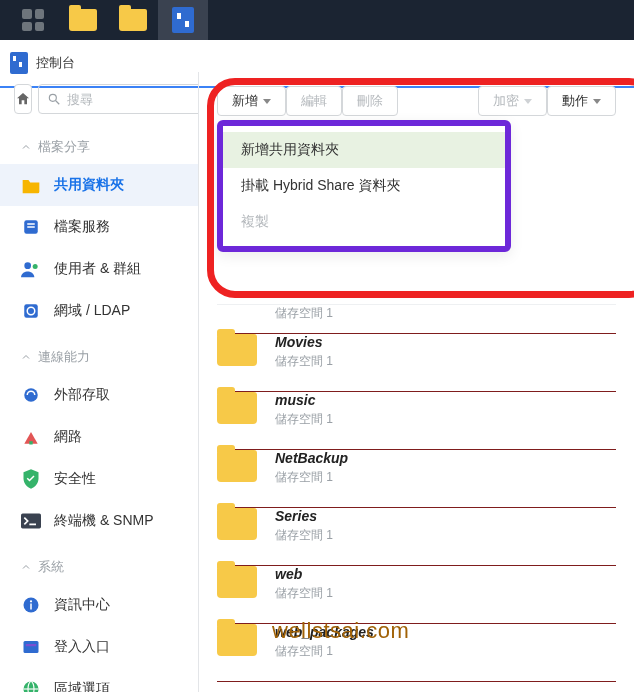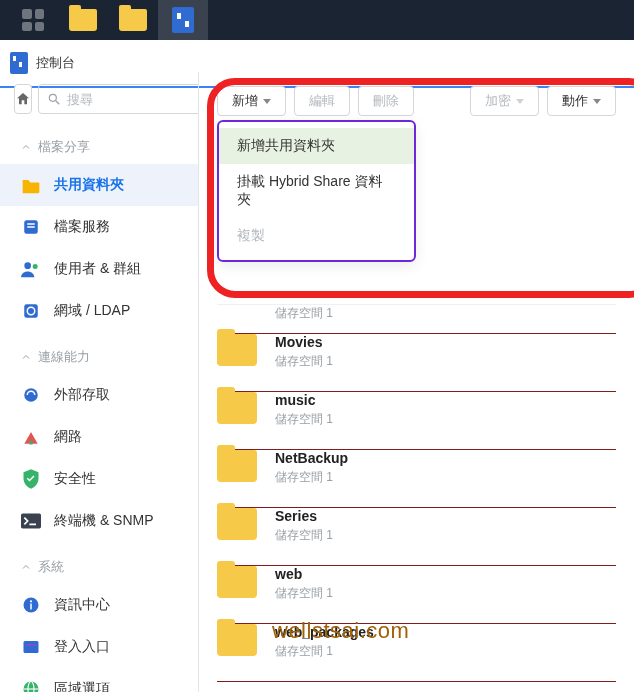--- a/index.html
+++ b/index.html
@@ -29,39 +29,39 @@
   .search-box input { border: none; outline: none; flex: 1; font-size: 13px; color: #555; background: transparent; }
   .search-box input::placeholder { color: #b5b9bd; }
 
   .nav-section { padding: 4px 0; }
   .section-hdr { display: flex; align-items: center; gap: 6px; padding: 8px 20px; color: #9aa0a6; font-size: 13px; font-weight: 400; cursor: pointer; }
   .nav-item { display: flex; align-items: center; gap: 12px; padding: 10px 8px 10px 20px; font-size: 14px; color: #333; cursor: pointer; }
   .nav-item.active { background: #eef3fb; color: #1a73e8; font-weight: 600; }
   .nav-ico { width: 22px; height: 22px; display: flex; align-items: center; justify-content: center; }
 
   .main { flex: 1; position: relative; }
-  .toolbar { display: flex; gap: 8px; padding: 14px 18px 10px 18px; align-items: flex-end; }
+  .toolbar { display: flex; padding: 14px 18px 10px 18px; align-items: flex-end; }
   .tbtn { height: 30px; padding: 0 14px; border: 1px solid #d4d7da; border-radius: 4px; background: #fff; font-size: 13px; color: #333; display: flex; align-items: center; gap: 5px; cursor: pointer; }
   .tbtn.disabled { color: #b5b9bd; }
   .caret { width: 0; height: 0; border-left: 4px solid transparent; border-right: 4px solid transparent; border-top: 5px solid #888; }
   .tbtn.disabled .caret { border-top-color: #cfd2d5; }
 
-  .dropdown { position: absolute; left: 18px; top: 48px; width: 199px; background: #fff; border: 2px solid #6d28d9; border-radius: 6px; box-shadow: 0 4px 14px rgba(0,0,0,.08); padding: 6px 0; z-index: 2; }
+  .dropdown { position: absolute; left: 18px; top: 48px; width: 294px; background: #fff; border: 6px solid #6d28d9; border-radius: 6px; box-shadow: 0 4px 14px rgba(0,0,0,.08); padding: 6px 0; z-index: 2; }
   .dd-item { padding: 9px 18px; font-size: 14px; color: #333; cursor: pointer; }
   .dd-item.hover { background: #e8f2e2; }
   .dd-item.disabled { color: #b5b9bd; cursor: default; }
 
   .highlight { position: absolute; left: 8px; top: 6px; width: 450px; height: 220px; border: 7px solid #e22; border-radius: 28px; pointer-events: none; z-index: 3; }
 
   .folder-list { position: absolute; left: 18px; right: 18px; top: 232px; }
   .frow { display: flex; align-items: flex-start; gap: 18px; height: 58px; border-bottom: 1px solid #7f1d1d; }
   .frow .fic { width: 40px; height: 32px; background: #f7c948; border-radius: 3px 3px 4px 4px; position: relative; flex-shrink: 0; }
   .frow .fic::before { content: ""; position: absolute; top: -5px; left: 0; width: 18px; height: 7px; background: #f7c948; border-radius: 3px 3px 0 0; }
   .frow .ftxt { display: flex; flex-direction: column; gap: 3px; }
-  .frow .fname { font-size: 14px; font-weight: 600; color: #222; }
+  .frow .fname { font-size: 14px; font-weight: 600; color: #222; font-style: italic; }
   .frow .fsub { font-size: 12px; color: #9aa0a6; }
 
   .watermark { position: absolute; left: 272px; top: 618px; font-size: 22px; color: #a16207; font-weight: 500; letter-spacing: .5px; pointer-events: none; }
 
   
   .svg { display: inline-block; }
 </style>
 </head>
 <body>
 

